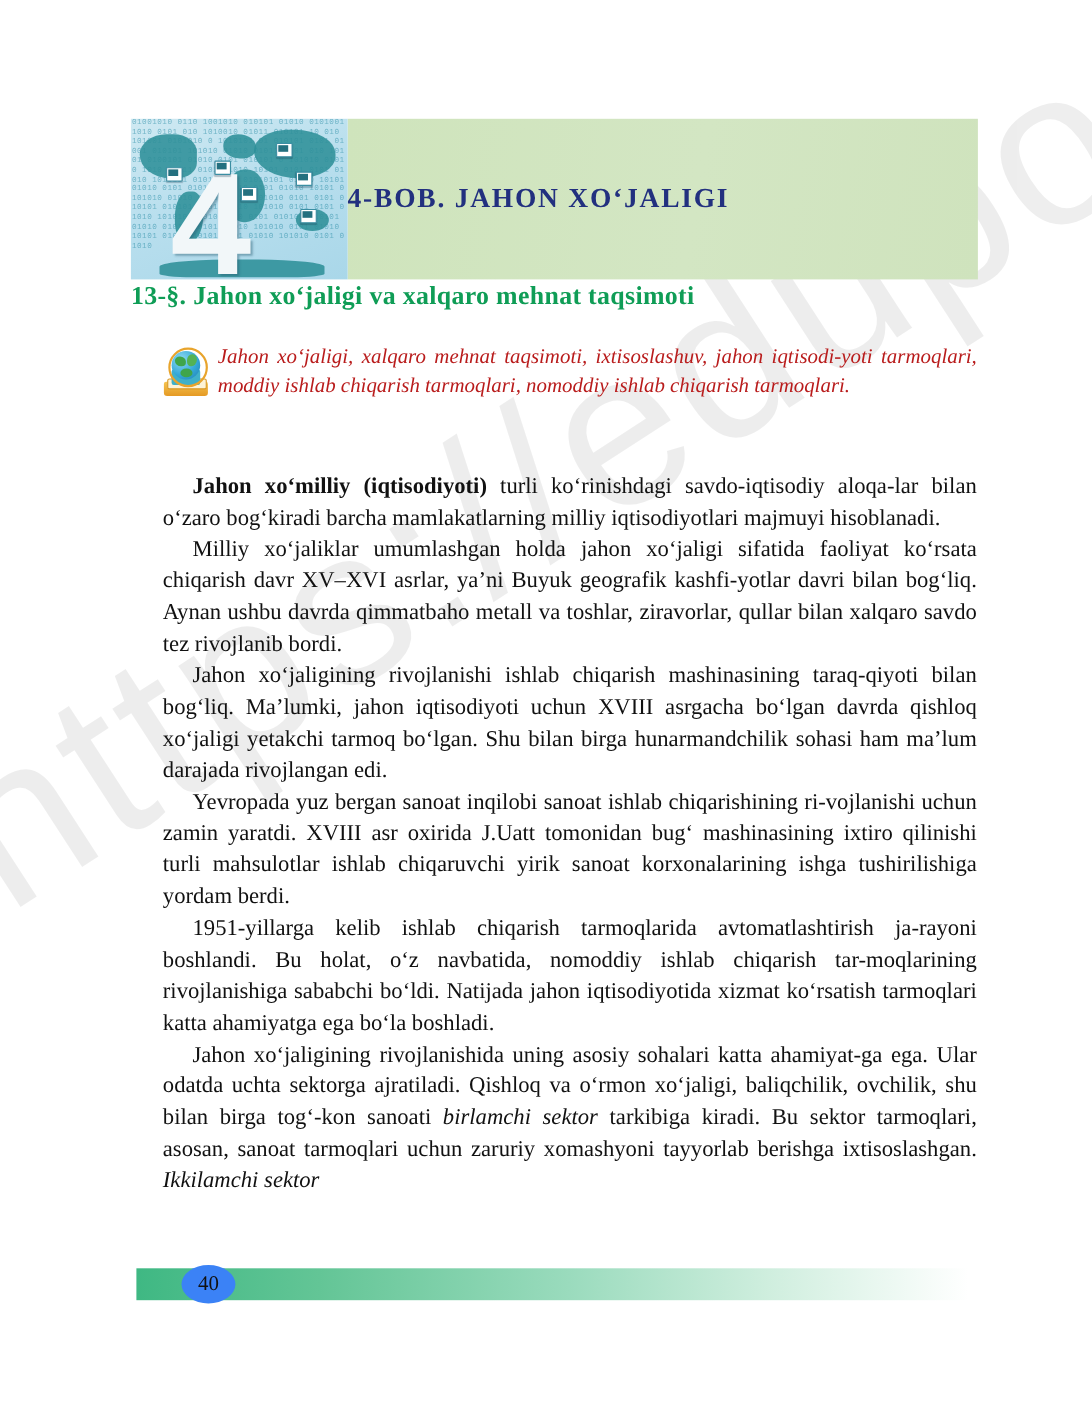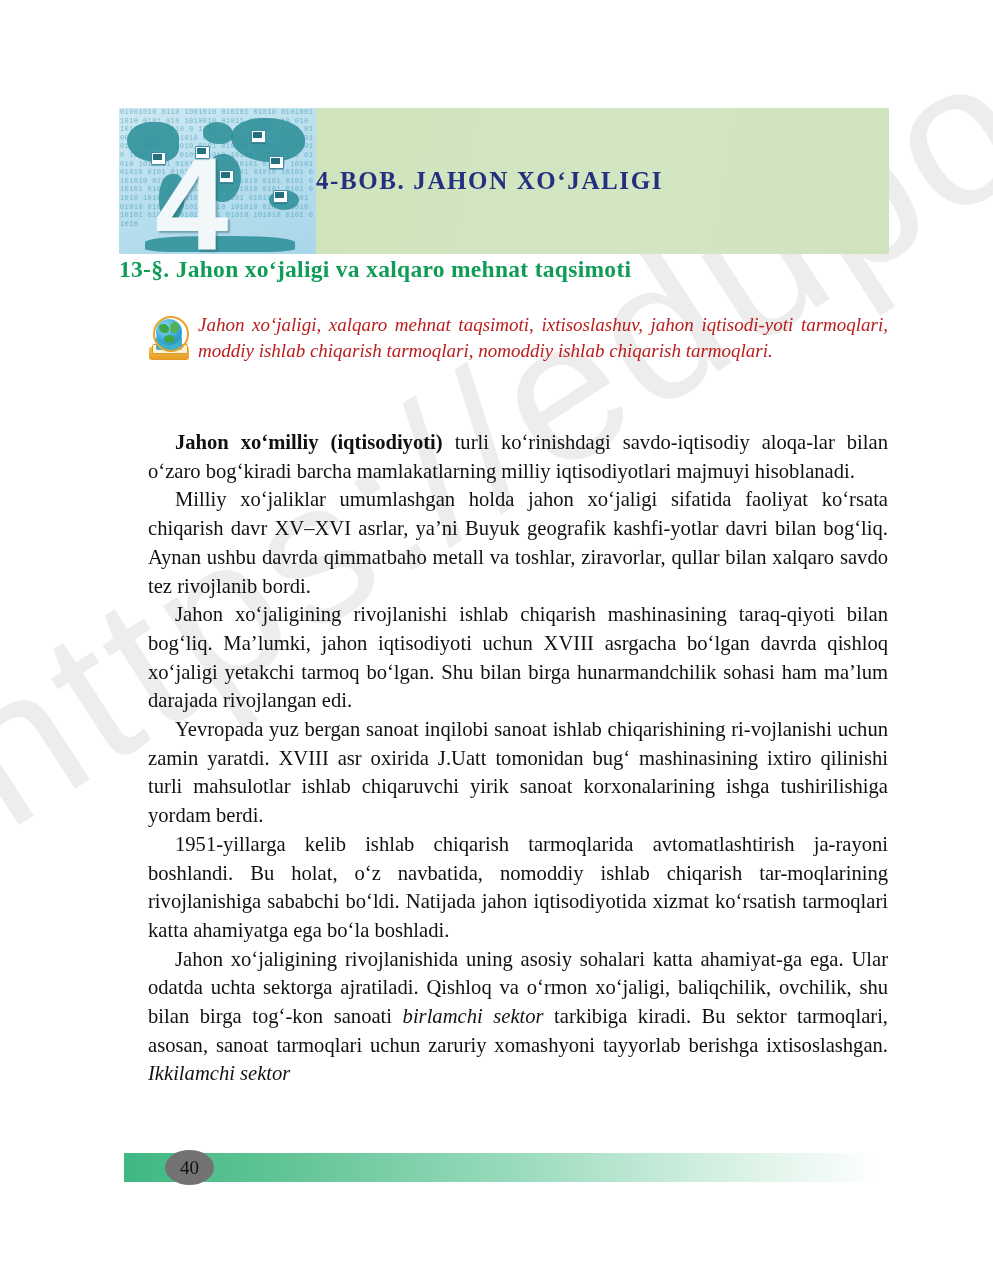--- a/index.html
+++ b/index.html
@@ -263,21 +263,21 @@
     height: 29px;
     background: linear-gradient(90deg, #3fb883 0%, #63c596 22%, #9adbbd 52%, #cfeede 76%, #ffffff 100%);
   }
   #page-number-badge {
     position: absolute;
     left: 165px;
     top: 1150px;
     width: 49px;
     height: 35px;
     border-radius: 50%;
-    background: #737373;
+    background: #3b82f6;
     display: flex;
     align-items: center;
     justify-content: center;
     font-size: 19px;
     color: #111111;
   }
 </style>
 </head>
 <body>
 

